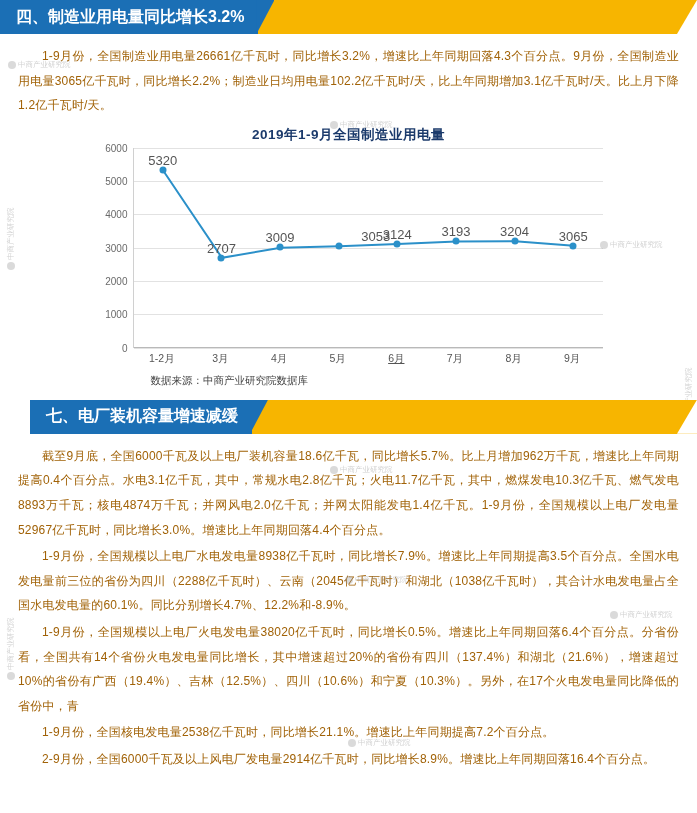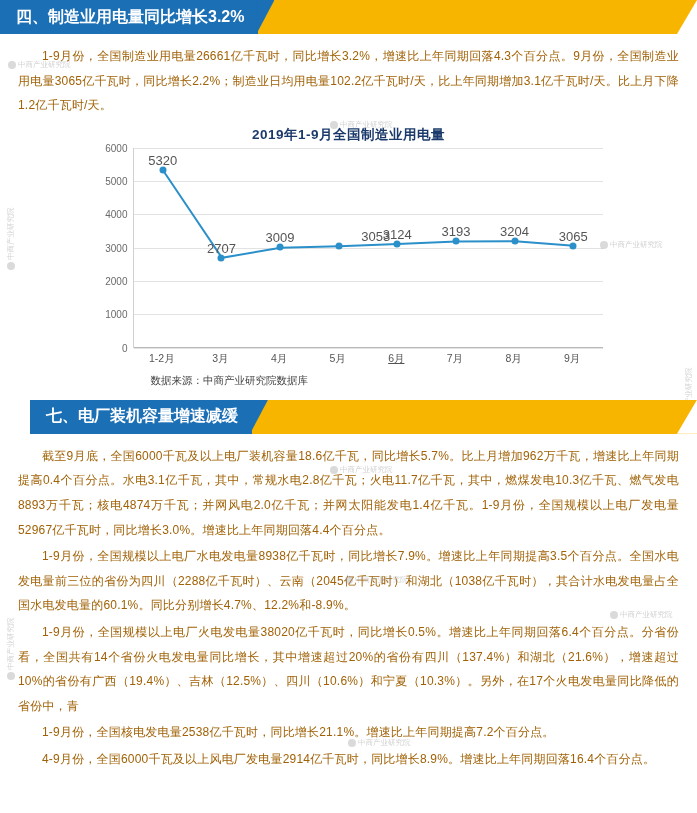--- a/index.html
+++ b/index.html
@@ -266,21 +266,21 @@
 <div class="section-banner section2">
   <div class="banner-blue">七、电厂装机容量增速减缓</div>
   <div class="banner-yellow"></div>
 </div>
 
 <div class="body-text">
   <p class="para">截至9月底，全国6000千瓦及以上电厂装机容量18.6亿千瓦，同比增长5.7%。比上月增加962万千瓦，增速比上年同期提高0.4个百分点。水电3.1亿千瓦，其中，常规水电2.8亿千瓦；火电11.7亿千瓦，其中，燃煤发电10.3亿千瓦、燃气发电8893万千瓦；核电4874万千瓦；并网风电2.0亿千瓦；并网太阳能发电1.4亿千瓦。1-9月份，全国规模以上电厂发电量52967亿千瓦时，同比增长3.0%。增速比上年同期回落4.4个百分点。</p>
   <p class="para">1-9月份，全国规模以上电厂水电发电量8938亿千瓦时，同比增长7.9%。增速比上年同期提高3.5个百分点。全国水电发电量前三位的省份为四川（2288亿千瓦时）、云南（2045亿千瓦时）和湖北（1038亿千瓦时），其合计水电发电量占全国水电发电量的60.1%。同比分别增长4.7%、12.2%和-8.9%。</p>
   <p class="para">1-9月份，全国规模以上电厂火电发电量38020亿千瓦时，同比增长0.5%。增速比上年同期回落6.4个百分点。分省份看，全国共有14个省份火电发电量同比增长，其中增速超过20%的省份有四川（137.4%）和湖北（21.6%），增速超过10%的省份有广西（19.4%）、吉林（12.5%）、四川（10.6%）和宁夏（10.3%）。另外，在17个火电发电量同比降低的省份中，青</p>
   <p class="para">1-9月份，全国核电发电量2538亿千瓦时，同比增长21.1%。增速比上年同期提高7.2个百分点。</p>
-  <p class="para">4-9月份，全国6000千瓦及以上风电厂发电量2914亿千瓦时，同比增长8.9%。增速比上年同期回落16.4个百分点。</p>
+  <p class="para">2-9月份，全国6000千瓦及以上风电厂发电量2914亿千瓦时，同比增长8.9%。增速比上年同期回落16.4个百分点。</p>
 </div>
 
 <div class="wm" style="left:8px; top:60px;">
     <span class="wm-dot"></span>
     <span>中商产业研究院</span>
   </div>
 <div class="wm" style="left:600px; top:8px;">
     <span class="wm-dot"></span>
     <span>中商产业研究院</span>
   </div>

